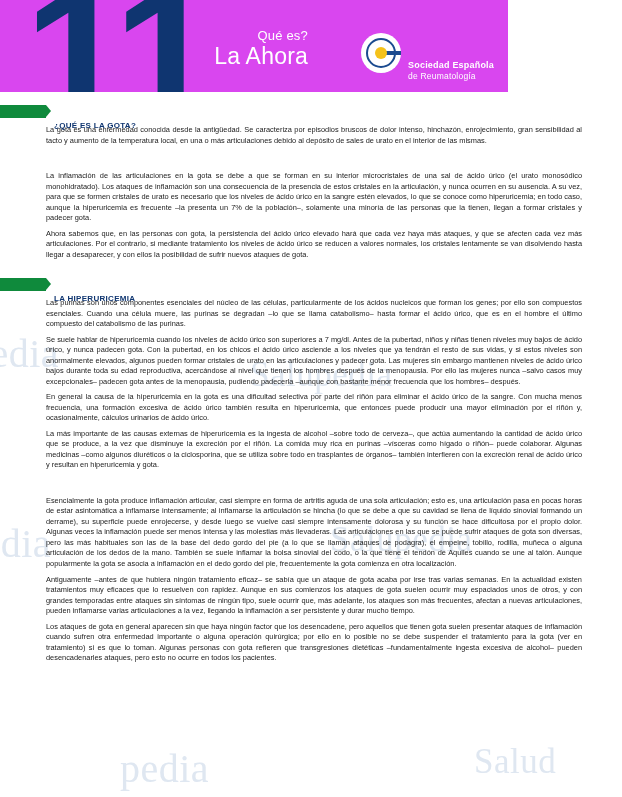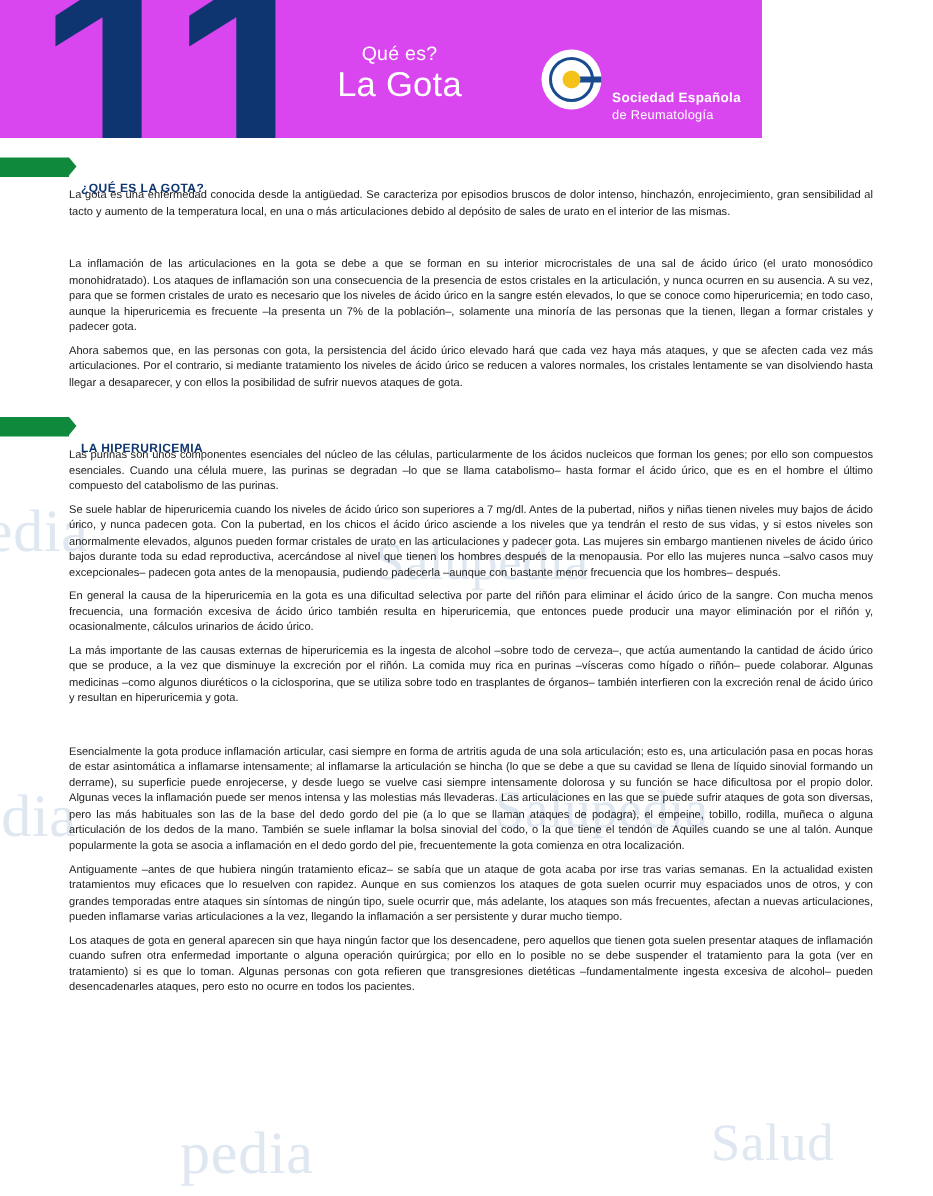--- a/index.html
+++ b/index.html
@@ -60,21 +60,21 @@
     font-weight: bold;
     font-size: 190px;
     color: #0f3570;
     line-height: 1;
     letter-spacing: -6px;
   }
   .header .title-wrap {
     position: absolute;
     right: 200px;
     top: 28px;
-    text-align: center;
+    text-align: right;
     color: #ffffff;
     white-space: nowrap;
   }
   .header .title-small {
     font-size: 13px;
     font-weight: normal;
     letter-spacing: 0.2px;
   }
   .header .title-big {
     font-size: 23px;
@@ -183,21 +183,21 @@
   <div class="wm wm4 big">Salupedia</div>
   <div class="wm wm5">pedia</div>
   <div class="wm wm6 big">Salupedia</div>
   <div class="wm wm7">pedia</div>
   <div class="wm wm8 big">Salud</div>
 
   <div class="header">
     <div class="bignum">11</div>
     <div class="title-wrap">
       <div class="title-small">Qué es?</div>
-      <div class="title-big">La Gota</div>
+      <div class="title-big">La Ahora</div>
     </div>
     <div class="logo">
       <div class="mark">
         <div class="ring"></div>
         <div class="bar"></div>
         <div class="dot"></div>
       </div>
       <div class="ltext">
         <b>Sociedad Española</b>
         <span>de Reumatología</span>

